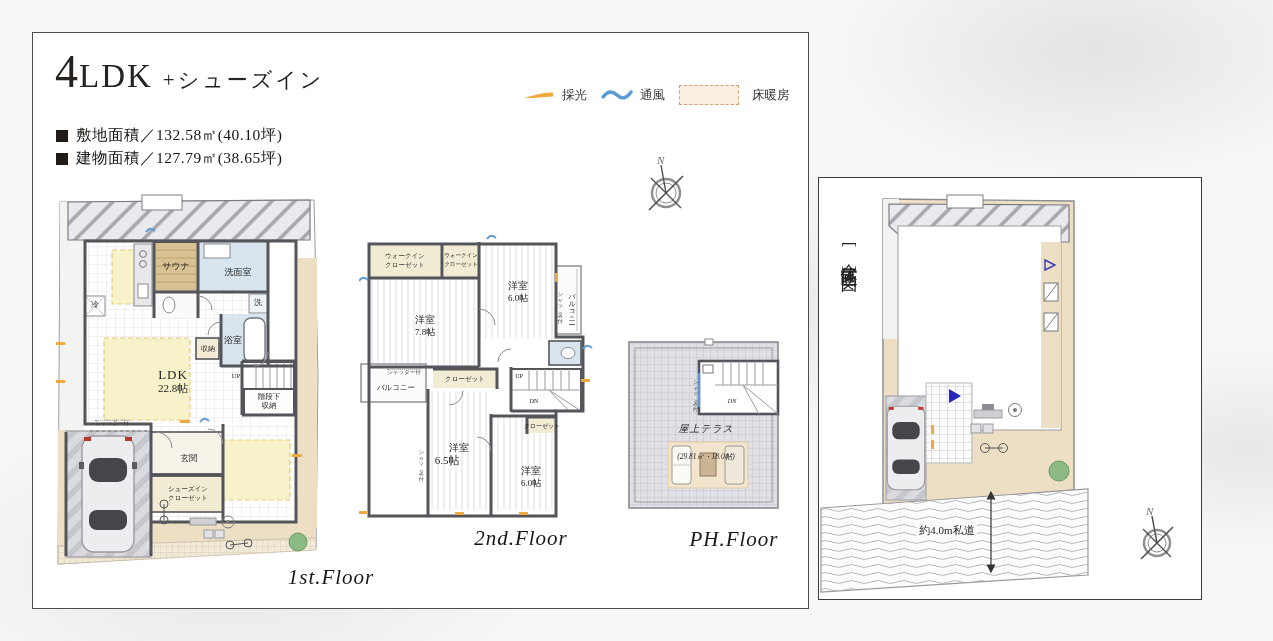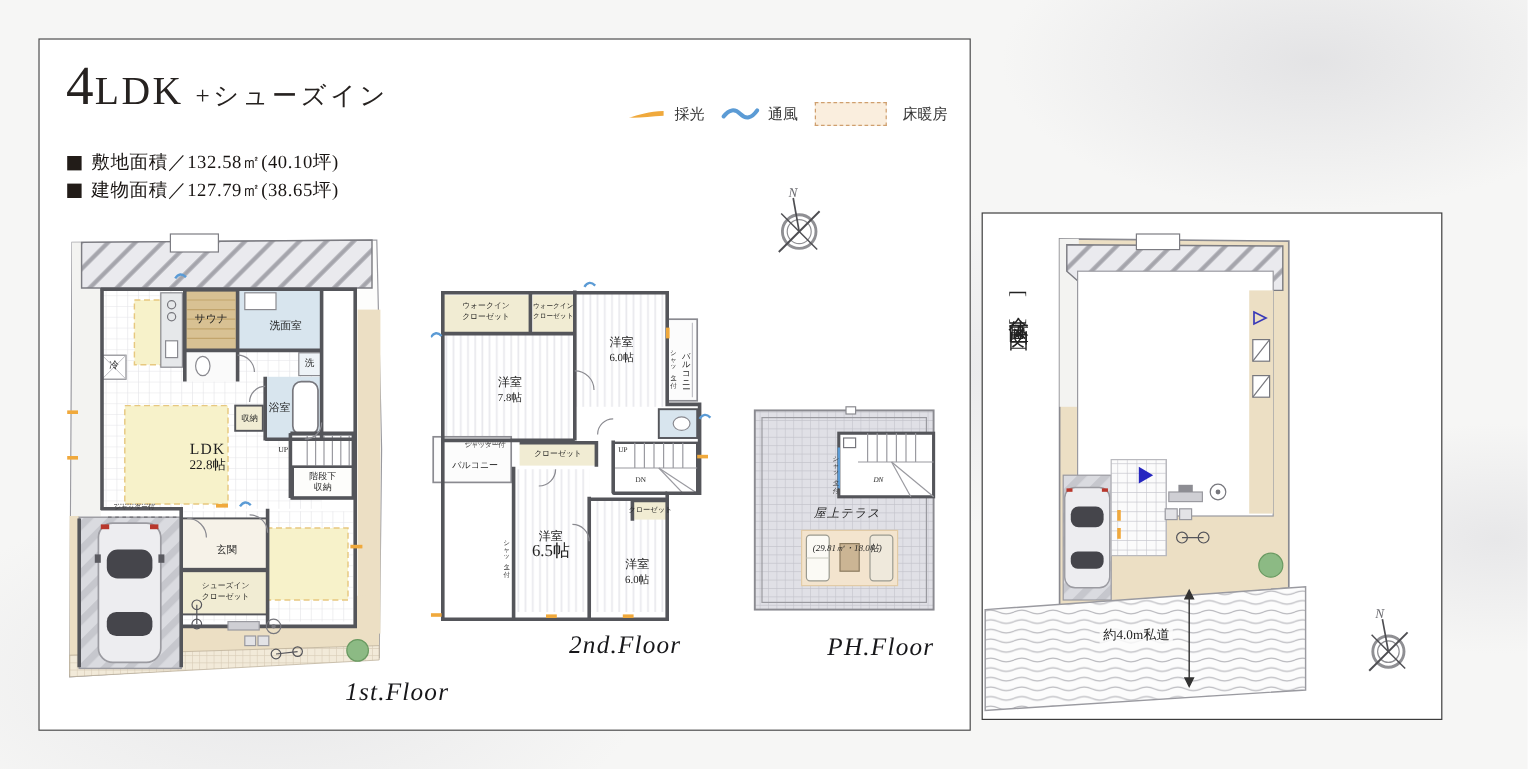--- a/index.html
+++ b/index.html
@@ -325,21 +325,21 @@
       <div class="lbl" style="left:66px;top:91px;font-size:10px;">洋室</div>
       <div class="lbl" style="left:66px;top:103px;font-size:9px;">7.8帖</div>
       <div class="lbl" style="left:159px;top:57px;font-size:10px;">洋室</div>
       <div class="lbl" style="left:159px;top:69px;font-size:9px;">6.0帖</div>
       <div class="lbl v tiny" style="left:201px;top:72px;font-size:5.5px;">シャッター付</div>
       <div class="lbl v" style="left:212px;top:75px;font-size:7px;">バルコニー</div>
       <div class="lbl" style="left:106px;top:150px;font-size:6.5px;">クローゼット</div>
       <div class="lbl dotlbl tiny" style="left:45px;top:143px;font-size:5.5px;">シャッター付</div>
       <div class="lbl" style="left:37px;top:159px;font-size:7.5px;">バルコニー</div>
       <div class="lbl" style="left:100px;top:219px;font-size:10px;">洋室</div>
-      <div class="lbl" style="left:100px;top:231px;font-size:14px;">6.5帖</div>
+      <div class="lbl" style="left:88px;top:231px;font-size:11px;">6.5帖</div>
       <div class="lbl" style="left:172px;top:242px;font-size:10px;">洋室</div>
       <div class="lbl" style="left:172px;top:254px;font-size:9px;">6.0帖</div>
       <div class="lbl" style="left:183px;top:197px;font-size:6px;">クローゼット</div>
       <div class="lbl v tiny" style="left:62px;top:230px;font-size:5.5px;">シャッター付</div>
       <div class="lbl" style="left:160px;top:147px;font-size:6px;">UP</div>
       <div class="lbl" style="left:175px;top:172px;font-size:6px;">DN</div>
     </div>
     <div class="lbl floorname" style="left:488px;top:505px;">2nd.Floor</div>
 
     <div class="plan" style="left:586px;top:296px;width:190px;height:220px;font-style:italic;">

